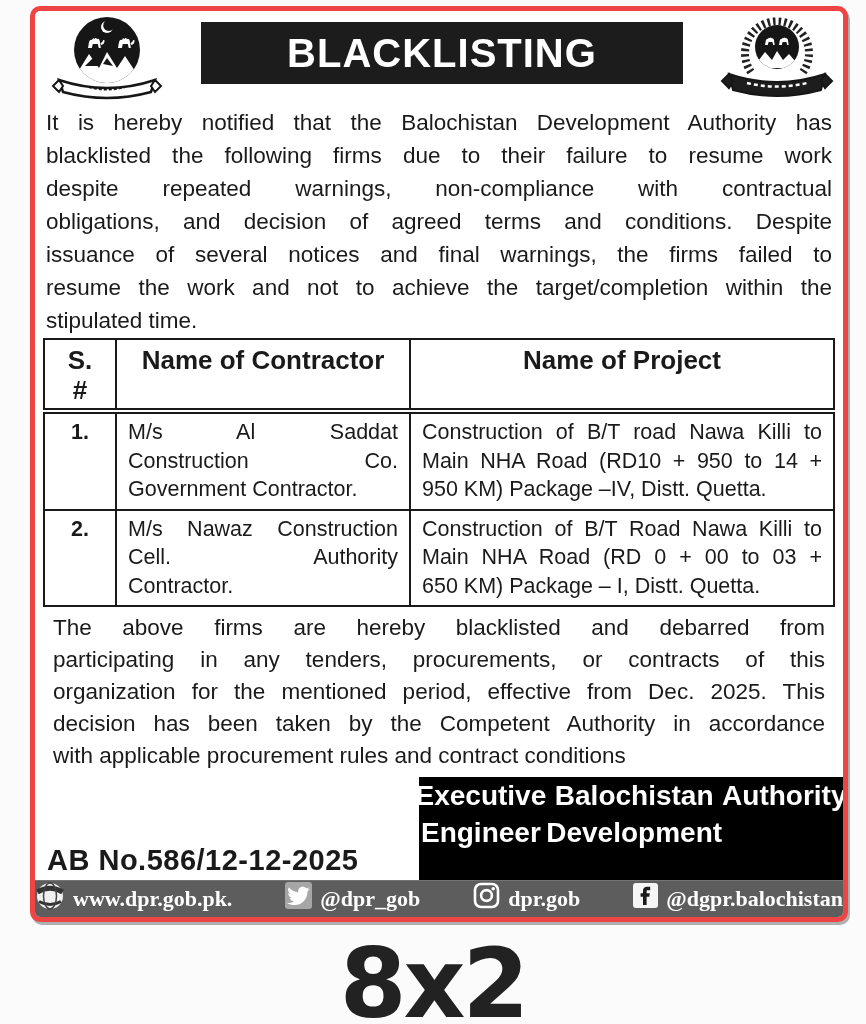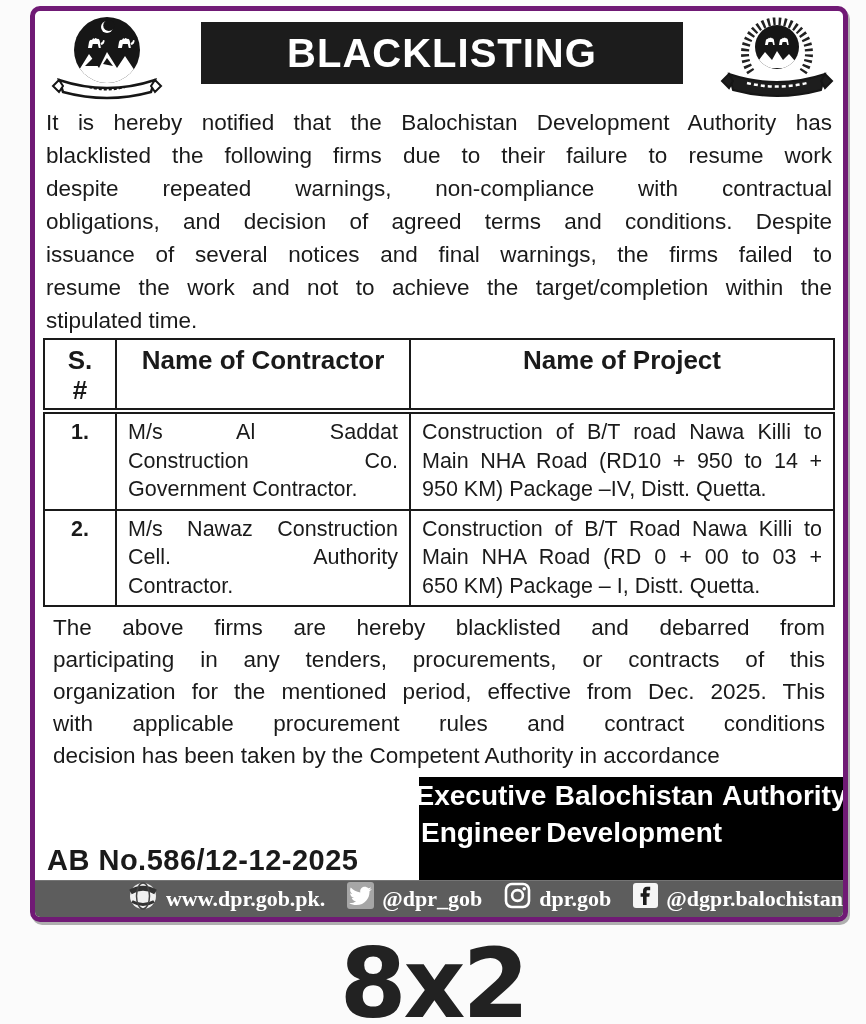--- a/index.html
+++ b/index.html
@@ -3,21 +3,21 @@
 <meta charset="utf-8">
 <style>
   * { margin:0; padding:0; box-sizing:border-box; }
   body { background:#e9e9e9; }
   .page {
     position:relative; width:866px; height:1024px; background:#fbfbfb;
     font-family:"Liberation Sans", sans-serif; color:#1a1a1a; overflow:hidden;
   }
   .frame {
     position:absolute; left:30px; top:6px; width:818px; height:916px;
-    border:5px solid #701a75; border-radius:10px; background:#fff;
+    border:5px solid #ef4444; border-radius:10px; background:#fff;
     box-shadow:2px 3px 0 rgba(0,0,0,.30);
     display:flex; flex-direction:column; overflow:hidden;
   }
   
   .hdr { display:flex; align-items:flex-start; padding:3px 6px 0; height:89px; }
   .logo { flex:0 0 auto; }
   .banner {
     flex:1; height:62px; margin:8px 34px 0 28px; background:#1c1c1c;
     display:flex; align-items:center; justify-content:center;
   }
@@ -39,21 +39,21 @@
   
   .bottom { position:relative; flex:1; }
   .ab-no { position:absolute; left:12px; bottom:3px; font-weight:bold; font-size:29px; letter-spacing:.5px; }
   .signature {
     position:absolute; right:0; top:5px; bottom:0; width:424px; background:#000000;
     color:#fff; display:flex; flex-direction:row; justify-content:center;
     text-align:center; font-weight:bold; font-size:28px; line-height:37px;
   }
   
   .footer-bar {
-    height:37px; background:#5d5d5d; display:flex; align-items:center; justify-content:flex-end;
+    height:37px; background:#5d5d5d; display:flex; align-items:center; justify-content:space-between;
     gap:22px; color:#fff; font-family:"Liberation Serif", serif; font-weight:bold; font-size:22px;
     box-shadow:inset 0 1px 0 rgba(255,255,255,.15);
   }
   .f-item { display:flex; align-items:center; gap:8px; }
   
   .size-tag {
     position:absolute; left:0; right:0; top:928px; text-align:center;
     font-family:"DejaVu Sans", sans-serif; font-weight:900; font-size:96px;
     letter-spacing:-3px; color:#222;
   }
@@ -172,22 +172,22 @@
               <div class="jline">650 KM) Package – I, Distt. Quetta.</div>
             </td>
         </tr>
       </tbody>
     </table>
 
     <div class="closing">
         <div class="jline">The above firms are hereby blacklisted and debarred from</div>
         <div class="jline">participating in any tenders, procurements, or contracts of this</div>
         <div class="jline">organization for the mentioned period, effective from Dec. 2025. This</div>
+        <div class="jline">decision has been taken by the Competent Authority in accordance</div>
         <div class="jline">with applicable procurement rules and contract conditions</div>
-        <div class="jline">decision has been taken by the Competent Authority in accordance</div>
       </div>
 
     <div class="bottom">
       <div class="ab-no">AB No.586/12-12-2025</div>
       <div class="signature">
         <div>Executive Engineer</div>
         <div>Balochistan Development</div>
         <div>Authority</div>
       </div>
     </div>

